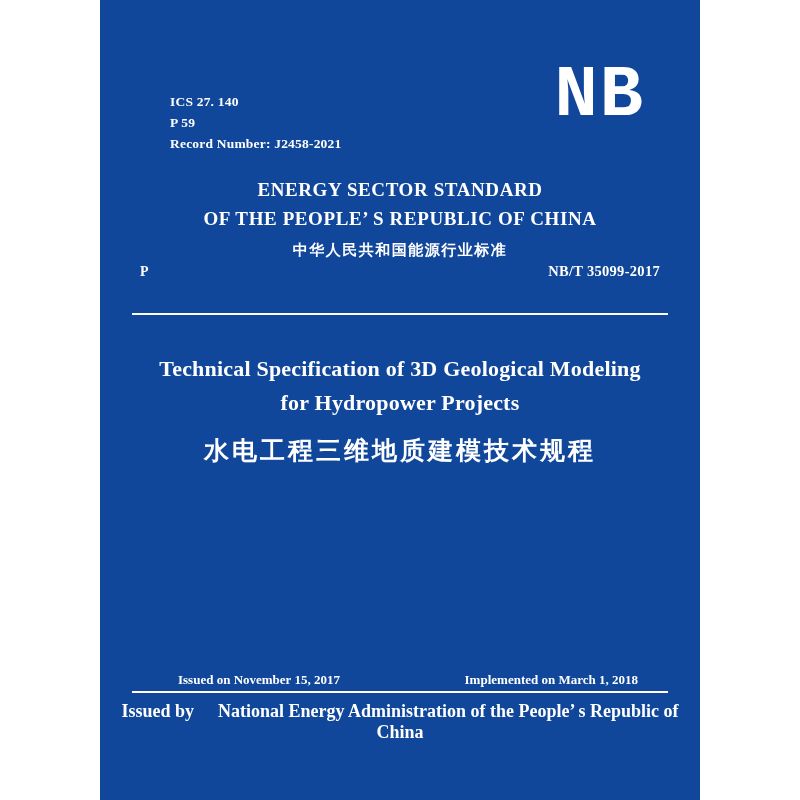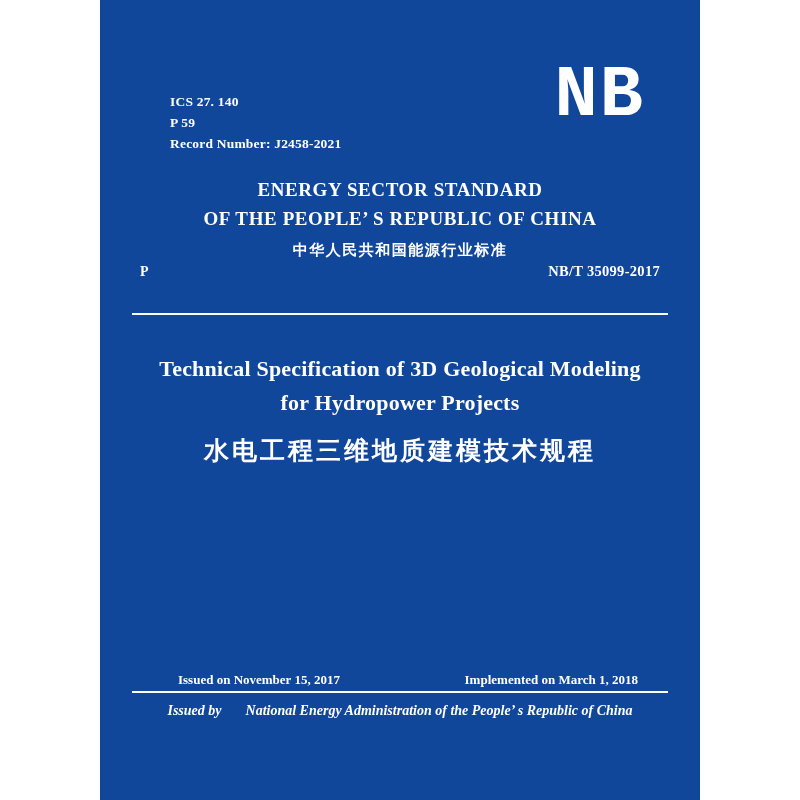--- a/index.html
+++ b/index.html
@@ -137,23 +137,22 @@
   }
 
   .issuer-row {
     position: absolute;
     left: 0;
     right: 0;
     top: 701px;
     text-align: center;
   }
   .issuer-row span {
-    font-size: 14px;
-    font-weight: bold;
-    font-style: italic;
+    font-size: 18px;
+    font-weight: bold;
   }
   .issuer-label { margin-right: 20px; }
 </style>
 </head>
 <body>
 
 <div class="page">
   <div class="cover">
 
     <div class="top-meta">

